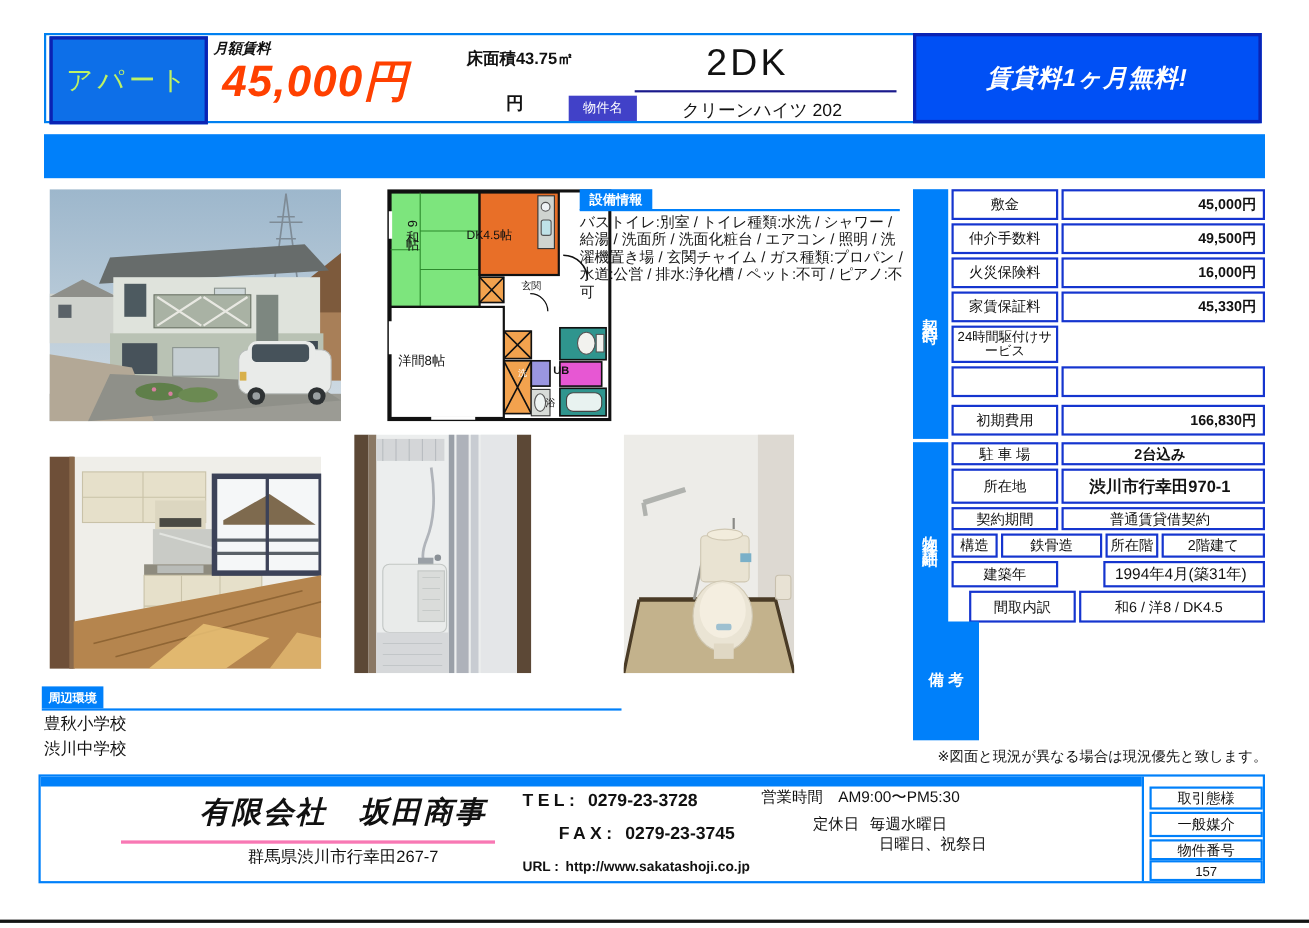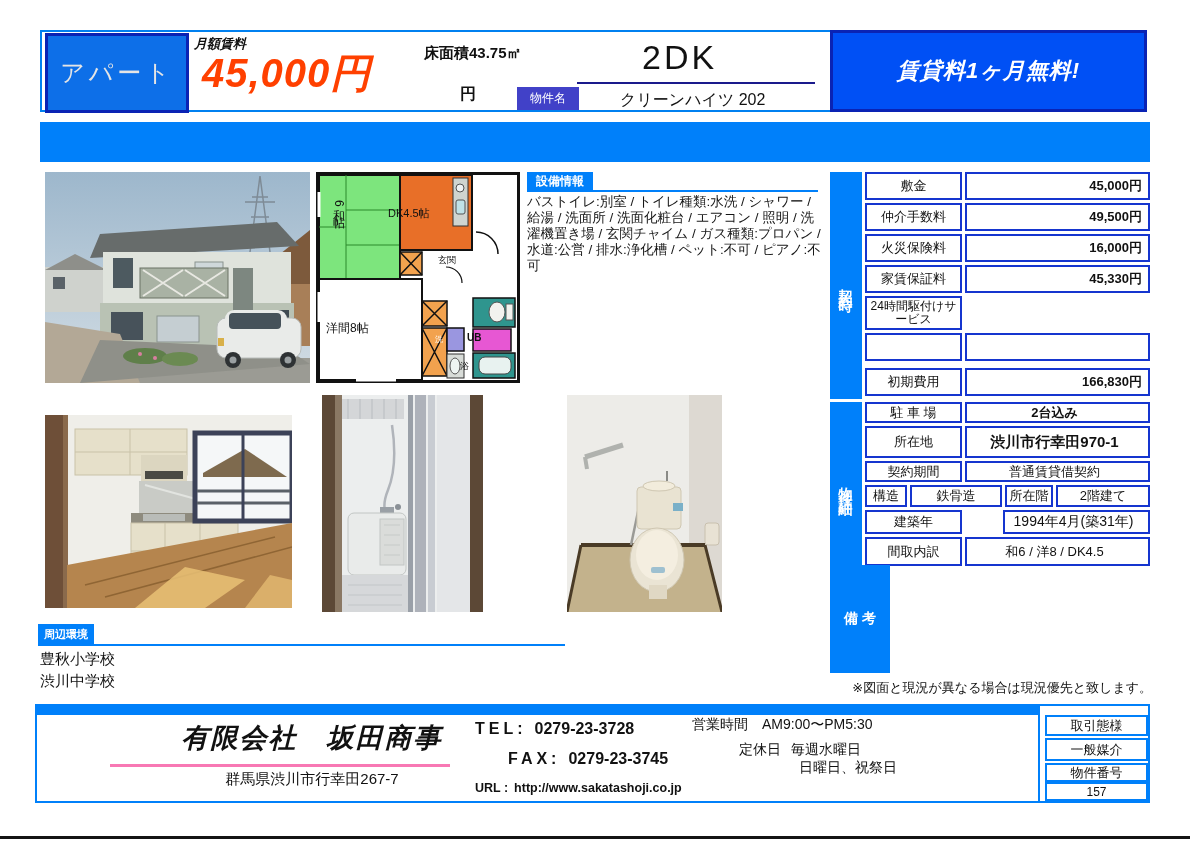--- a/index.html
+++ b/index.html
@@ -3,21 +3,21 @@
 <meta charset="utf-8">
 <style>
   html,body{margin:0;padding:0;background:#fff;}
   #page{position:relative;width:1190px;height:844px;background:#fff;overflow:hidden;
         font-family:"Liberation Sans","DejaVu Sans",sans-serif;color:#111;}
   .abs{position:absolute;}
 
   
   .hdr-wrap{left:40px;top:30px;width:1105px;height:82px;border:2px solid #0080f0;background:#fff;box-sizing:border-box;}
   .hdr-type{position:absolute;left:3px;top:1px;width:138px;height:74px;background:#0d6fe8;border:3px solid #0a23b4;
-            color:#e5e5e5;font-size:24px;letter-spacing:4px;display:flex;align-items:center;justify-content:center;}
+            color:#bef264;font-size:24px;letter-spacing:4px;display:flex;align-items:center;justify-content:center;}
   .rent-label{position:absolute;left:152px;top:3px;font-size:13px;font-style:italic;font-weight:bold;}
   .rent-value{position:absolute;left:160px;top:14px;font-size:40px;font-weight:bold;font-style:italic;color:#ff4000;letter-spacing:1px;}
   .floor-area{position:absolute;left:382px;top:12px;font-size:15px;font-weight:bold;}
   .hdr-yen{position:absolute;left:418px;top:52px;font-size:16px;font-weight:bold;}
   .hdr-2dk{position:absolute;left:600px;top:6px;font-size:34px;letter-spacing:3px;}
   .hdr-underline{position:absolute;left:535px;top:50px;width:238px;height:2px;background:#1a1a8c;}
   .name-badge{position:absolute;left:475px;top:55px;width:62px;height:23px;background:#4141c8;color:#fff;
               font-size:12px;display:flex;align-items:center;justify-content:center;}
   .prop-name{position:absolute;left:578px;top:58px;font-size:16px;}
   .hdr-promo{position:absolute;left:788px;top:-2px;width:317px;height:82px;background:#0050f5;border:3px solid #0a23b4;
@@ -137,21 +137,21 @@
         <rect x="184" y="141" width="52" height="16" rx="4" fill="#46525a"></rect>
         <circle cx="188" cy="188" r="8" fill="#2e3234"></circle>
           <circle cx="188" cy="188" r="3.5" fill="#9aa0a2"></circle>
         <circle cx="243" cy="188" r="8" fill="#2e3234"></circle>
           <circle cx="243" cy="188" r="3.5" fill="#9aa0a2"></circle>
         <rect x="173" y="166" width="6" height="8" fill="#d8b04a"></rect>
       </g>
     </svg>
   </div>
 
-  <div class="abs" style="left:300px;top:172px;width:204px;height:211px;padding-left:16px;">
+  <div class="abs" style="left:336px;top:172px;width:204px;height:211px;padding-left:16px;">
     <svg width="204" height="211" viewBox="0 0 204 211">
       <rect x="1.5" y="1.5" width="201" height="208" fill="#fff" stroke="#111" stroke-width="3"></rect>
 
       <rect x="3" y="3" width="81" height="104" fill="#7de57d" stroke="#111" stroke-width="2"></rect>
       <path d="M30,3 L30,107 M30,38 L84,38 M30,73 L84,73 M3,55 L30,55" stroke="#2d8a2d" stroke-width="1" fill="none"></path>
 
       <rect x="84" y="3" width="72" height="75" fill="#e86f28" stroke="#111" stroke-width="2"></rect>
       <rect x="137" y="6" width="15" height="48" fill="#cfd4d0" stroke="#333"></rect>
       <circle cx="144" cy="16" r="4" fill="#eef2f4" stroke="#555"></circle>
       <rect x="140" y="28" width="9" height="14" rx="2" fill="#bfe2e8" stroke="#555"></rect>
@@ -255,21 +255,21 @@
       <div class="trow" style="height:22px;">
         <div class="cell cc" style="width:42px;">構造</div>
         <div class="cell cc" style="width:92px;margin-left:3px;">鉄骨造</div>
         <div class="cell cc" style="width:48px;margin-left:3px;">所在階</div>
         <div class="cell cc" style="flex:1;margin-left:3px;">2階建て</div>
       </div>
       <div class="trow" style="height:24px;gap:38px;">
         <div class="cell lc">建築年</div>
         <div class="cell vc cc" style="font-weight:normal;font-size:14px;">1994年4月(築31年)</div>
       </div>
-      <div class="trow" style="height:29px;">
+      <div class="trow" style="height:29px;margin-left:16px;">
         <div class="cell lc">間取内訳</div>
         <div class="cell vc cc" style="font-weight:normal;">和6 / 洋8 / DK4.5</div>
       </div>
     </div>
   </div>
 
   <div class="abs side-table" style="left:830px;top:565px;width:320px;height:108px;">
     <div class="side-label remarks-label">備 考</div>
   </div>
 

